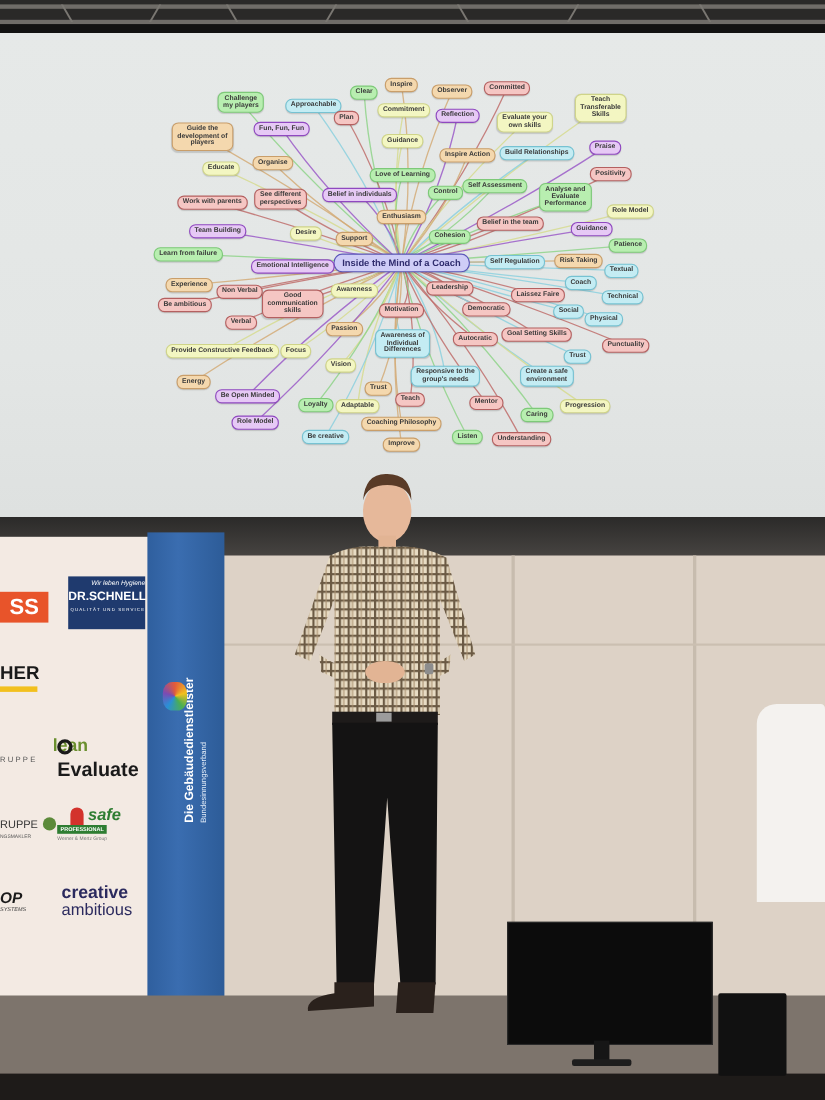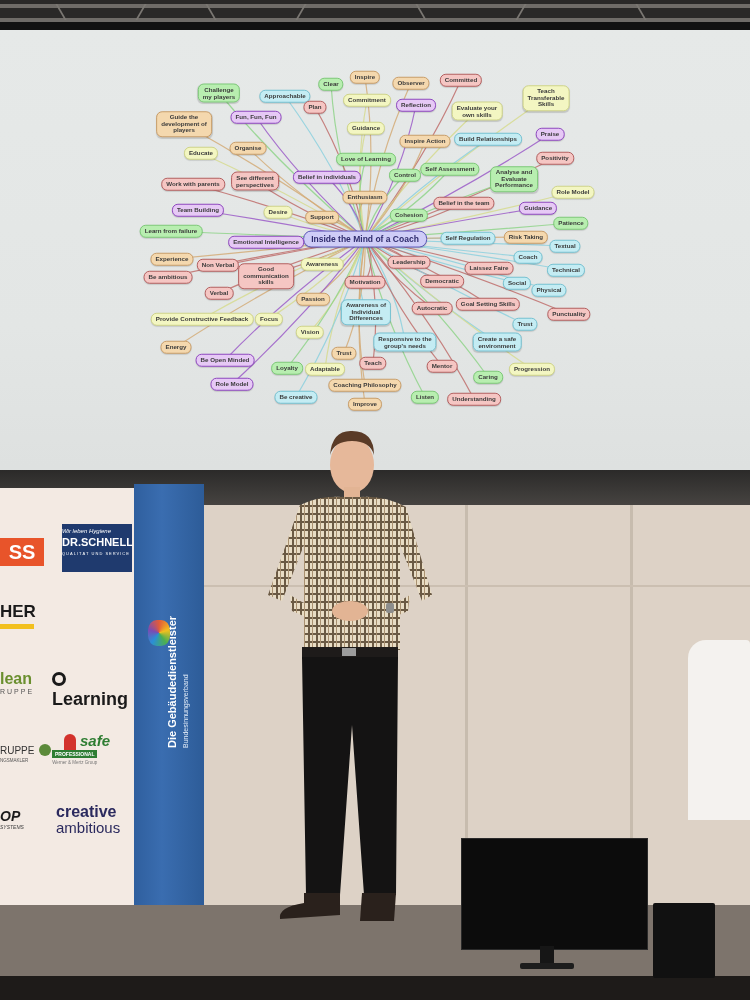--- a/index.html
+++ b/index.html
@@ -239,36 +239,36 @@
 
 <div class="below-screen"></div>
 
 <div class="back-wall"></div>
 <div class="wall-seam" style="left:465px;"></div>
 <div class="wall-seam" style="left:630px;"></div>
 <div class="wall-h"></div>
 
 <div class="banner">
   <div class="logo" style="left:0;top:50px;width:44px;height:28px;background:#e8542a;color:#fff;font-weight:bold;font-size:20px;line-height:28px;text-align:center;">SS</div>
-  <div class="logo" style="left:62px;top:36px;width:70px;height:48px;background:#1f3a6e;color:#fff;text-align:left;">
+  <div class="logo" style="left:62px;top:36px;width:70px;height:48px;background:#1f3a6e;color:#fff;text-align:right;">
     <div style="font-size:6px;font-style:italic;margin-top:4px;">Wir leben Hygiene</div>
     <div style="font-size:11px;font-weight:bold;margin-top:2px;">DR.SCHNELL</div>
     <div style="font-size:4px;margin-top:3px;letter-spacing:1px;">QUALITÄT UND SERVICE</div>
   </div>
   <div class="logo" style="left:0;top:114px;font-size:17px;font-weight:bold;color:#1a1a1a;">
     <span>HER</span>
     <div style="width:34px;height:5px;background:#f2c01e;margin-top:2px;"></div>
   </div>
   <div class="logo" style="left:0;top:182px;">
-    <div style="font-size:16px;font-weight:bold;color:#6a8f2e;">lean</div>
+    <div style="font-size:16px;font-weight:bold;color:#6a8f2e;padding-left:48px;">lean</div>
     <div style="font-size:7px;color:#555;letter-spacing:2px;">RUPPE</div>
   </div>
   <div class="logo" style="left:52px;top:180px;font-size:18px;font-weight:bold;color:#1a1a1a;">
     <span style="display:inline-block;width:14px;height:14px;border:3px solid #1a1a1a;border-radius:50%;vertical-align:middle;box-sizing:border-box;"></span>
-    <span>Learning</span>
+    <span>Evaluate</span>
   </div>
   <div class="logo" style="left:0;top:252px;">
     <span style="font-size:10px;color:#333;">RUPPE</span>
     <span style="display:inline-block;width:12px;height:12px;border-radius:50%;background:#5c8a3a;vertical-align:middle;"></span>
     <div style="font-size:4.5px;color:#555;">NGSMAKLER</div>
   </div>
   <div class="logo" style="left:52px;top:242px;text-align:center;">
     <div style="position:relative;height:20px;">
       <span style="position:absolute;left:12px;top:4px;width:12px;height:16px;background:#d3322c;border-radius:6px 6px 0 0;"></span>
       <span style="position:absolute;left:28px;top:2px;font-size:15px;font-style:italic;font-weight:bold;color:#2e7d32;">safe</span>

